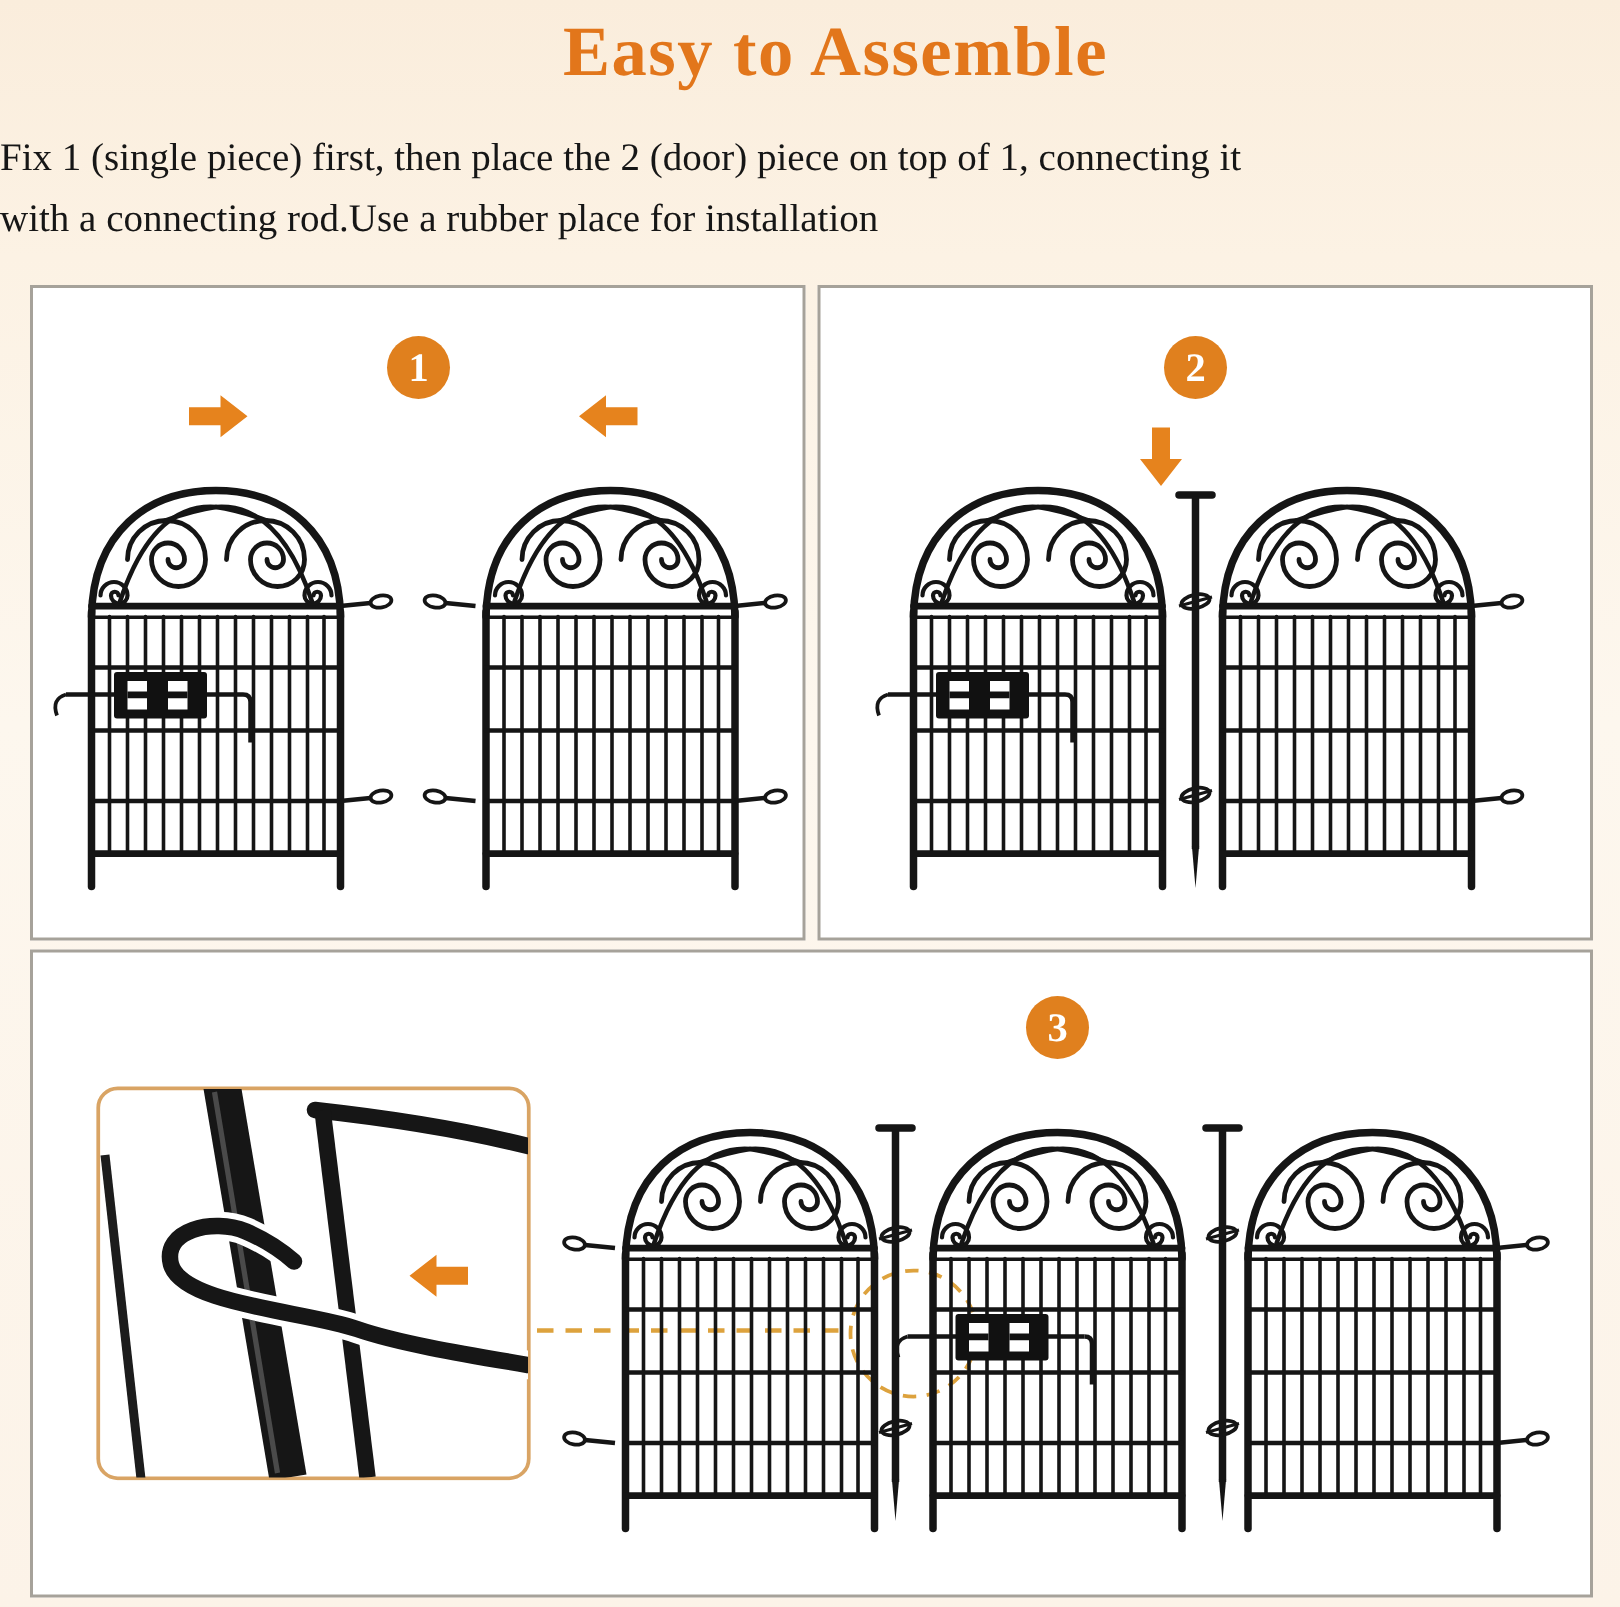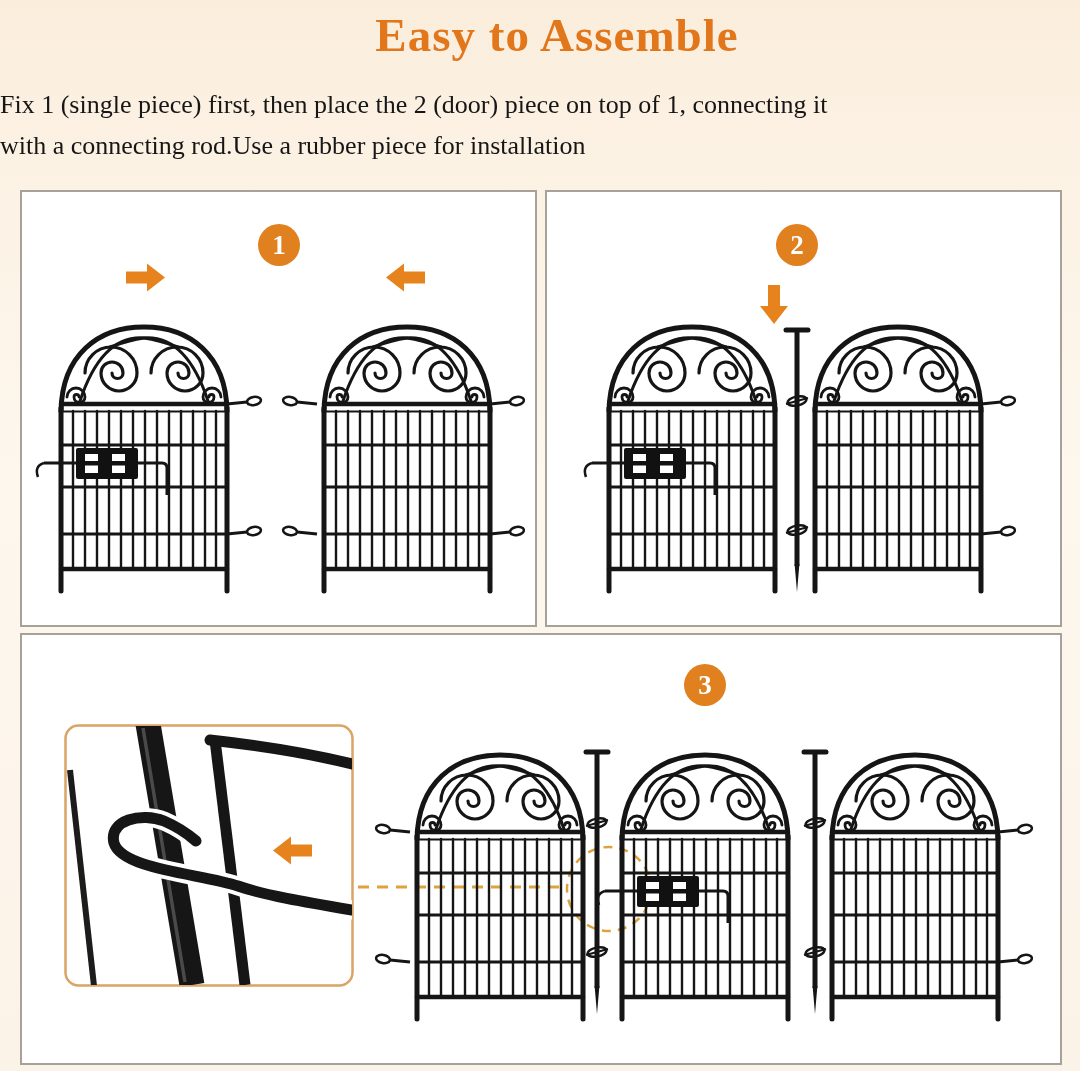--- a/index.html
+++ b/index.html
@@ -97,21 +97,21 @@
           <line x1="-11" y1="3" x2="11" y2="-3" stroke-width="2"></line>
         </g>
       </g>
       <polygon id="arrow-r" fill="#e6831d" points="0,9.5 21,9.5 21,1.5 39,15.5 21,29.5 21,21.5 0,21.5"></polygon>
     </defs>
   </svg>
 
   <h1 class="title">Easy to Assemble</h1>
   <p class="subtitle">
     <span>Fix 1 (single piece) first, then place the 2 (door) piece on top of 1, connecting it</span><br>
-    <span>with a connecting rod.Use a rubber piece for installation</span>
+    <span>with a connecting rod.Use a rubber place for installation</span>
   </p>
 
   <section class="panel panel1">
     <svg class="art" width="513" height="433" viewBox="0 0 513 433">
       <use href="#arrow-r" transform="translate(104,70)"></use>
       <use href="#arrow-r" transform="translate(403,70) scale(-1,1)"></use>
       <g>
         <use href="#fence" transform="translate(32,119)"></use>
         <use href="#latch" transform="translate(32,119)"></use>
         <use href="#hook-right" transform="translate(205,212)"></use>

